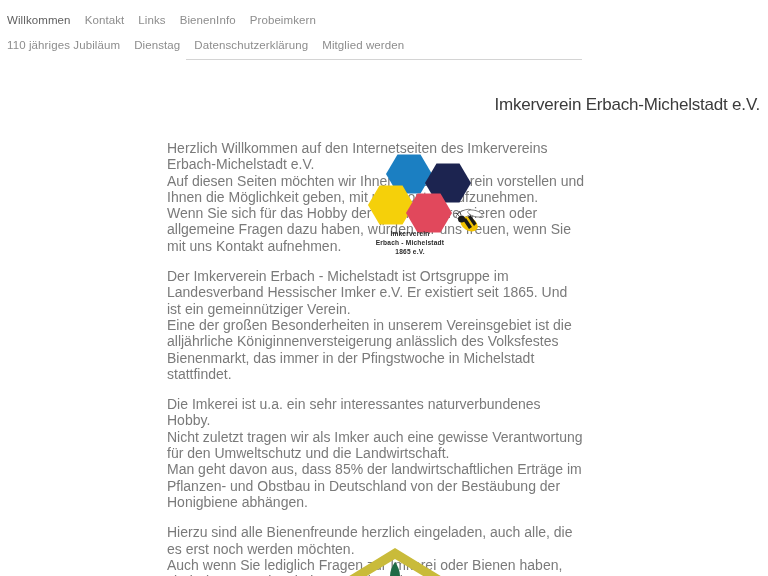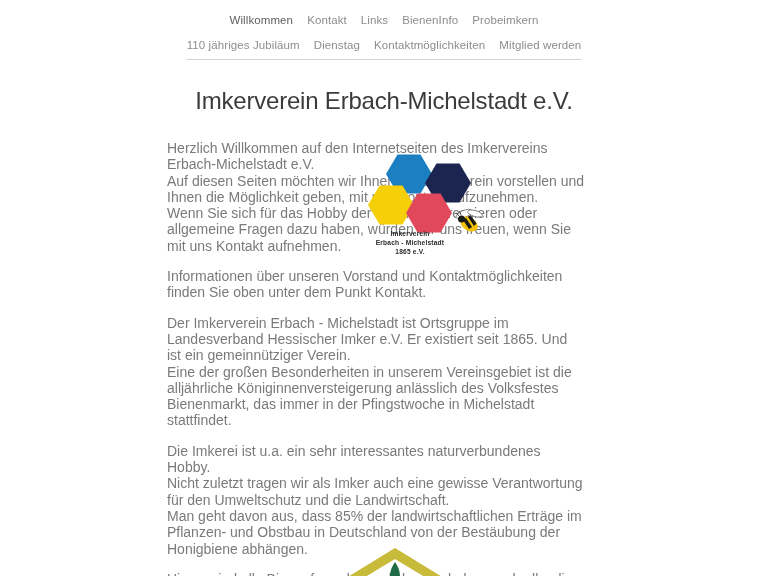--- a/index.html
+++ b/index.html
@@ -14,21 +14,20 @@
     color: #666666;
     overflow: hidden;
     position: relative;
   }
 
   
   #nav-wrap {
     padding-top: 11px;
   }
   .nav-row {
-    text-align: center;
     line-height: 1;
     white-space: nowrap;
   }
   .nav-row.row1 { margin-bottom: 9px; }
   .nav-row.row2 { margin-bottom: 7px; }
   .nav-link {
     display: inline-block;
     font-size: 11.5px;
     color: #8d8d8d;
     text-decoration: none;
@@ -40,25 +39,25 @@
   }
   #nav-divider {
     width: 396px;
     height: 1px;
     background: #d4d4d4;
     margin: 0 auto;
   }
 
   
   #page-title {
-    text-align: center;
-    font-size: 24px;
+    text-align: right;
+    font-size: 17px;
     color: #3b3b3b;
     font-weight: normal;
-    margin: 0;
+    margin: 8px;
     padding-top: 27px;
     letter-spacing: -0.2px;
   }
 
   
   #content {
     position: relative;
     padding: 0 0 0 167px;
     margin-top: 25px;
   }
@@ -134,32 +133,31 @@
   }
 </style>
 </head>
 <body>
 
 <div id="nav-wrap">
   <div class="nav-row row1">
     <a class="nav-link active" href="#">Willkommen</a><a class="nav-link" href="#">Kontakt</a><a class="nav-link" href="#">Links</a><a class="nav-link" href="#">BienenInfo</a><a class="nav-link" href="#">Probeimkern</a>
   </div>
   <div class="nav-row row2">
-    <a class="nav-link" href="#">110 jähriges Jubiläum</a><a class="nav-link" href="#">Dienstag</a><a class="nav-link" href="#">Kontaktmöglichkeiten</a><a class="nav-link" href="#">Mitglied werden</a>
+    <a class="nav-link" href="#">110 jähriges Jubiläum</a><a class="nav-link" href="#">Dienstag</a><a class="nav-link" href="#">Datenschutzerklärung</a><a class="nav-link" href="#">Mitglied werden</a>
   </div>
   <div id="nav-divider"></div>
 </div>
 
 <h1 id="page-title">Imkerverein Erbach-Michelstadt e.V.</h1>
 
 <div id="content">
 
   <p class="para">Herzlich Willkommen auf den Internetseiten des Imkervereins Erbach-Michelstadt e.V.<br>Auf diesen Seiten möchten wir Ihnen unseren Verein vorstellen und Ihnen die Möglichkeit geben, mit uns Kontakt aufzunehmen.<br>Wenn Sie sich für das Hobby der Imkerei interessieren oder allgemeine Fragen dazu haben, würden wir uns freuen, wenn Sie mit uns Kontakt aufnehmen.</p>
 
-  <p class="para">Informationen über unseren Vorstand und Kontaktmöglichkeiten finden Sie oben unter dem Punkt Kontakt.</p>
 
   <p class="para gap-top">Der Imkerverein Erbach - Michelstadt ist Ortsgruppe im Landesverband Hessischer Imker e.V.  Er existiert seit 1865. Und ist ein gemeinnütziger Verein.<br>Eine der großen Besonderheiten in unserem Vereinsgebiet ist die alljährliche Königinnenversteigerung anlässlich des Volksfestes Bienenmarkt, das immer in der Pfingstwoche in Michelstadt stattfindet.</p>
 
   <p class="para gap-top">Die Imkerei ist u.a. ein sehr interessantes naturverbundenes Hobby.<br>Nicht zuletzt tragen wir als Imker auch eine gewisse Verantwortung für den Umweltschutz und die Landwirtschaft.<br>Man geht davon aus, dass 85% der landwirtschaftlichen Erträge im Pflanzen- und Obstbau in Deutschland von der Bestäubung der Honigbiene abhängen.</p>
 
 
 
   <p class="para gap-top">Hierzu sind alle Bienenfreunde herzlich eingeladen, auch alle, die es erst noch werden möchten.<br>Auch wenn Sie lediglich Fragen zur Imkerei oder Bienen haben, sind Sie gerne eingeladen vorbeizuschauen.</p>
 
   <div id="club-logo">

